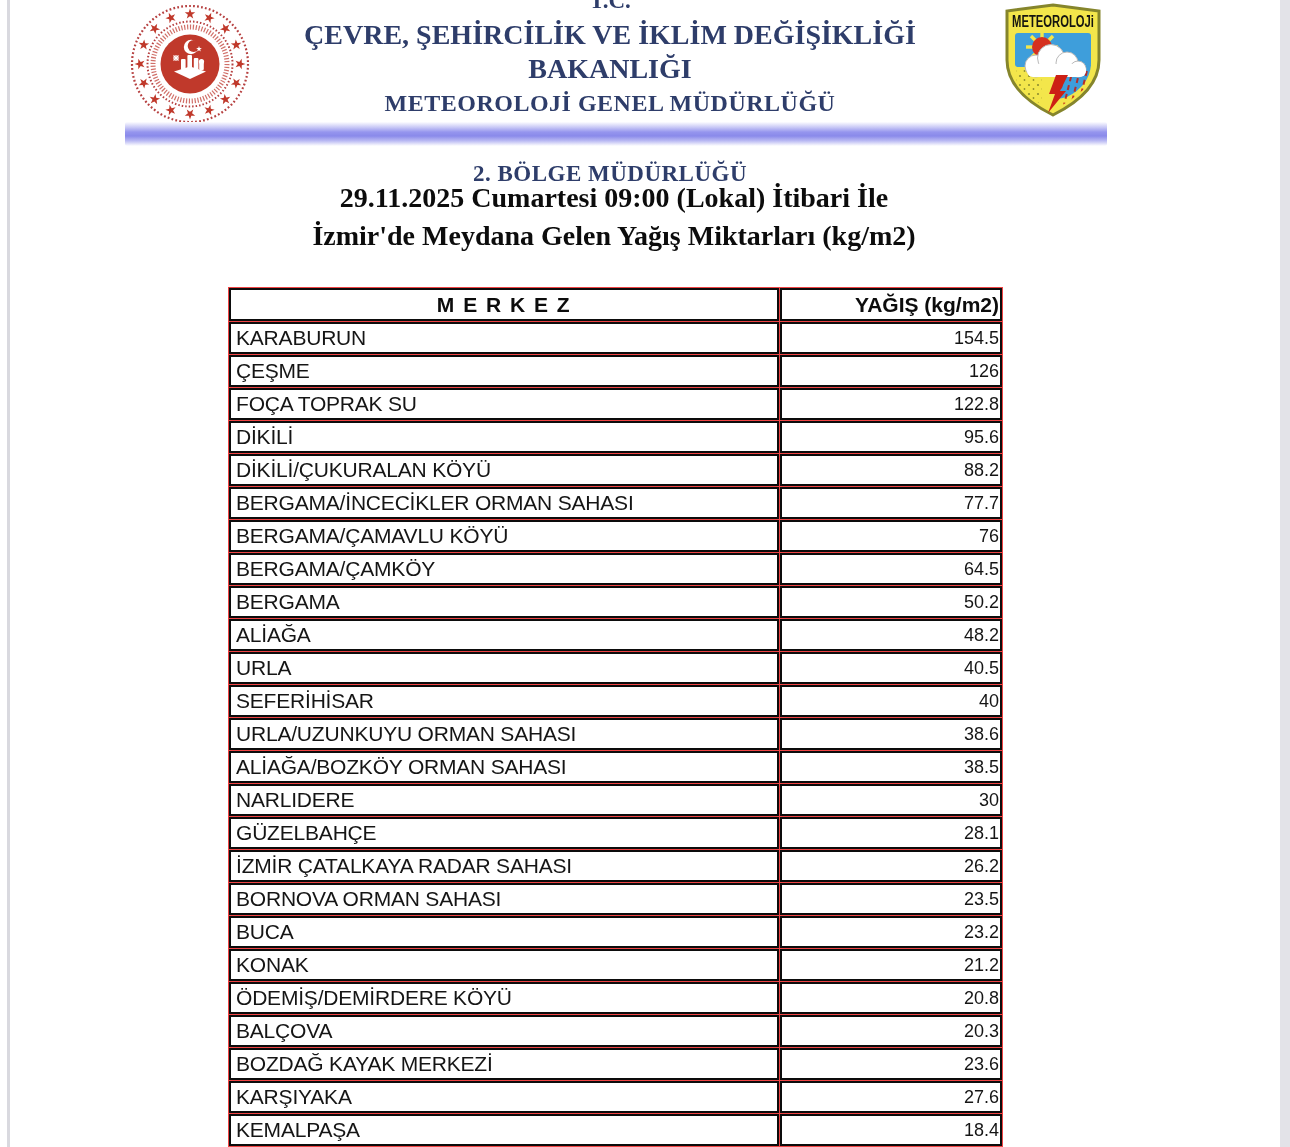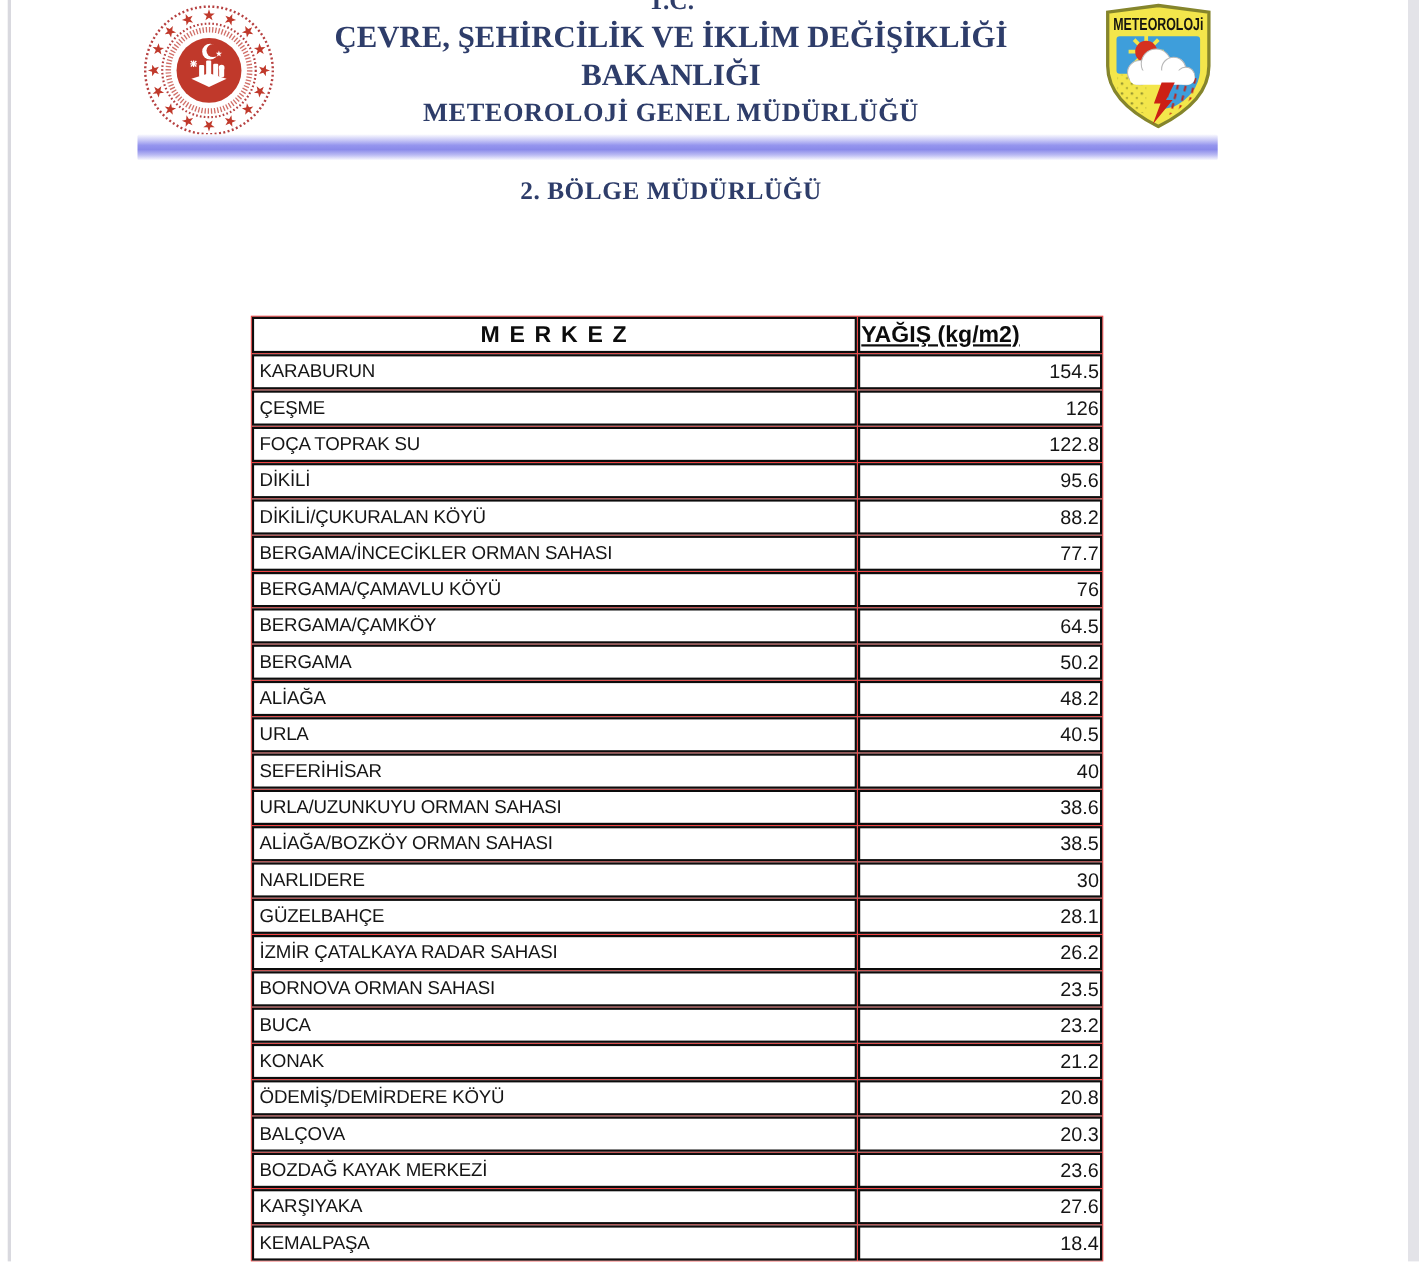--- a/index.html
+++ b/index.html
@@ -35,22 +35,22 @@
 
   .table-wrap{position:absolute;left:228px;top:287px;}
   table.rain{
     border-collapse:separate;border-spacing:1px;background:#ef4444;
     table-layout:fixed;font-family:"Liberation Sans",sans-serif;
   }
   table.rain th, table.rain td{
     border:2px solid #0c0c0c;background:#fff;overflow:hidden;white-space:nowrap;
   }
   th.h-name{width:544px;height:27px;font-size:21px;letter-spacing:1.5px;text-align:center;font-weight:bold;color:#0c0c0c;}
-  th.h-val{width:216px;height:27px;font-size:21px;text-align:left;font-weight:bold;color:#0c0c0c;text-decoration:underline;}
-  td.c-name{height:26px;font-size:17px;padding-left:5px;text-align:left;color:#151515;letter-spacing:-.2px;}
+  th.h-val{width:216px;height:27px;font-size:21px;text-align:right;font-weight:bold;color:#0c0c0c;}
+  td.c-name{height:26px;font-size:21px;padding-left:5px;text-align:left;color:#151515;letter-spacing:-.2px;}
   td.c-val{height:26px;font-size:18px;text-align:right;color:#151515;}
 </style>
 </head>
 <body>
 
 <div class="page">
   <div class="edge-strip-left"></div>
   <div class="edge-strip-right"></div>
 
   <svg class="seal" width="128" height="124" viewBox="0 0 128 124">
@@ -180,20 +180,24 @@
       <circle cx="67" cy="61" r="11"></circle>
       <circle cx="78" cy="67" r="8"></circle>
       <rect x="27" y="62" width="59" height="13" rx="6" stroke="none"></rect>
     </g>
 
     <polygon points="56,73 68,73 60,89 66,89 48,111 55,92 49,92" fill="#cc2015"></polygon>
   </svg>
 
   <div class="gradient-bar"></div>
 
+  <div class="doc-title">
+    <div>29.11.2025 Cumartesi 09:00 (Lokal) İtibari İle</div>
+    <div>İzmir'de Meydana Gelen Yağış Miktarları (kg/m2)</div>
+  </div>
 
   <div class="table-wrap">
     <table class="rain">
       <thead>
         <tr>
           <th class="h-name">M E R K E Z</th>
           <th class="h-val">YAĞIŞ (kg/m2)</th>
         </tr>
       </thead>
       <tbody>

